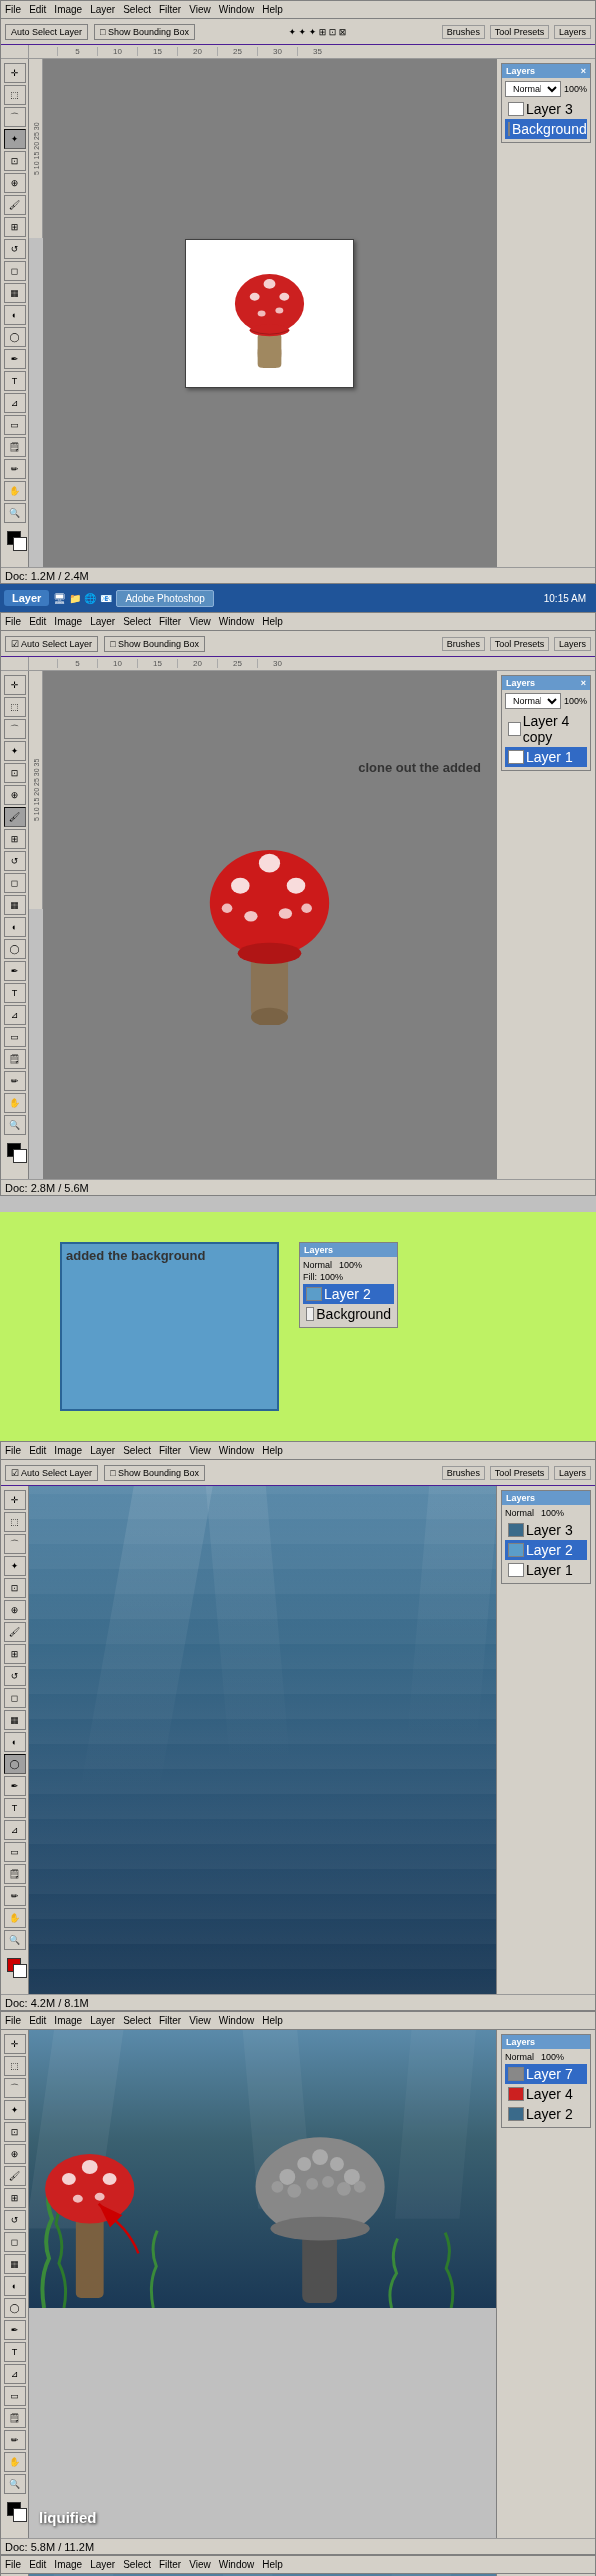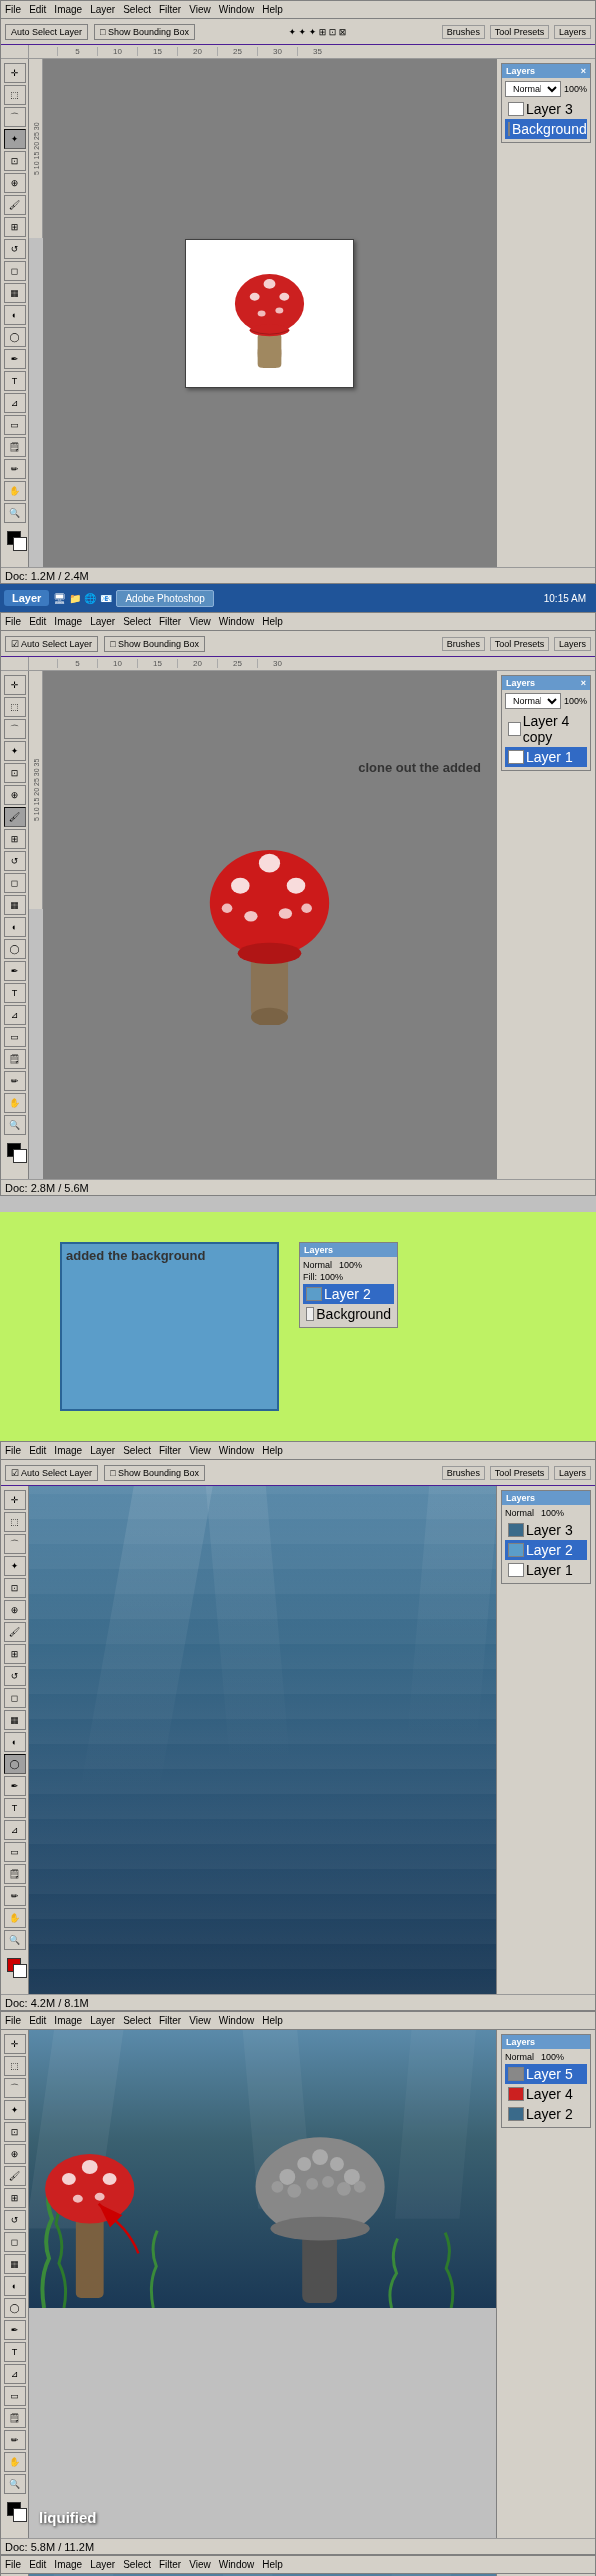--- a/index.html
+++ b/index.html
@@ -809,21 +809,21 @@
         <div class="panel-header">
           <span>Layers</span>
         </div>
         <div class="panel-content">
           <div class="panel-row">
             <span style="font-size:9px;">Normal</span>
             <span style="font-size:9px;margin-left:4px;">100%</span>
           </div>
           <div class="layer-item selected">
             <div class="layer-thumb" style="background:#888;"></div>
-            <span>Layer 5</span>
+            <span>Layer 7</span>
           </div>
           <div class="layer-item">
             <div class="layer-thumb" style="background:#cc2020;"></div>
             <span>Layer 4</span>
           </div>
           <div class="layer-item">
             <div class="layer-thumb" style="background:#3a6a8a;"></div>
             <span>Layer 2</span>
           </div>
         </div>

